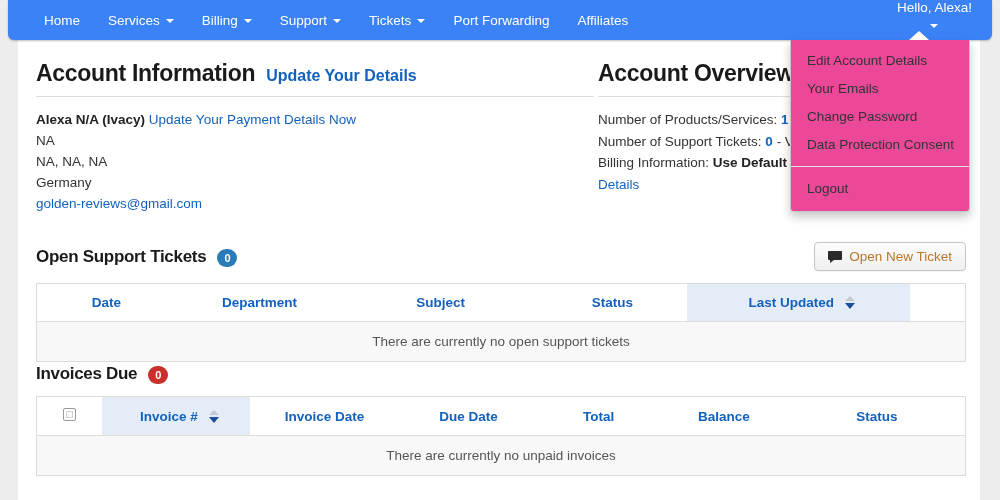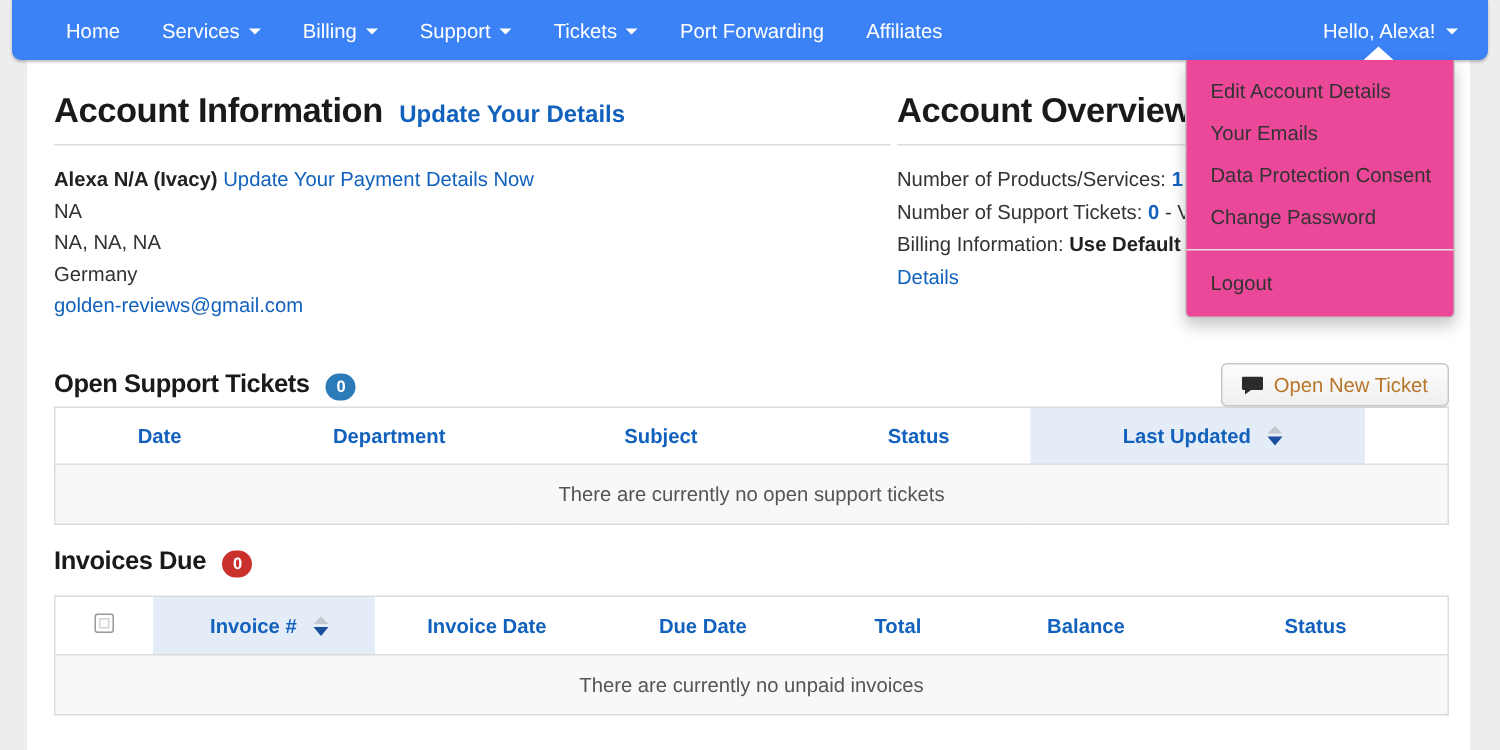--- a/index.html
+++ b/index.html
@@ -38,21 +38,21 @@
     cursor:pointer; text-decoration:none;
   }
   .caret {
     width:0; height:0; display:inline-block;
     border-left:4px solid transparent; border-right:4px solid transparent;
     border-top:4px solid #ffffff; margin-top:2px;
   }
   #nav-account {
     position:absolute; right:14px; top:0; height:40px;
     display:flex; align-items:center; gap:7px;
-    color:#fff; font-size:13.5px; padding:0 6px; cursor:pointer; white-space:nowrap;
+    color:#fff; font-size:13.5px; padding:0 6px; cursor:pointer; white-space:nowrap;flex-direction:column;
   }
 
   
   #account-menu {
     position:absolute; left:790px; top:40px; width:180px;
     background:#ec4899;
     border:1px solid #c8c8c8; border-top:none;
     border-radius:0 0 4px 4px;
     box-shadow:0 5px 10px rgba(0,0,0,0.22);
     z-index:40; padding:7px 0 8px 0;
@@ -178,22 +178,22 @@
     </div>
     <div id="nav-account">
       <span>Hello, Alexa!</span>
       <i class="caret"></i>
     </div>
   </div>
 
   <div id="account-menu">
     <a class="menu-item">Edit Account Details</a>
     <a class="menu-item">Your Emails</a>
+    <a class="menu-item">Change Password</a>
     <a class="menu-item">Data Protection Consent</a>
-    <a class="menu-item">Change Password</a>
     <div class="menu-sep"></div>
     <a class="menu-item">Logout</a>
   </div>
 
   <div id="cols">
 
     <div class="col" id="col-left">
       <div class="section-head">
         <span>Account Information</span>
         <span class="head-link">Update Your Details</span>
@@ -245,21 +245,21 @@
       </div>
       <div class="btn">
         <span>
           <svg width="14" height="12" viewBox="0 0 14 12">
               <path d="M1 0h12a1 1 0 0 1 1 1v7a1 1 0 0 1-1 1H6l-4 3V9H1a1 1 0 0 1-1-1V1a1 1 0 0 1 1-1z" fill="#2b2b2b"></path>
             </svg>
         </span>
         <span>Open New Ticket</span>
       </div>
     </div>
-    <table class="grid" style="">
+    <table class="grid" style="margin-top:12px;">
       <thead>
         <tr>
           <th style="width:15%">Date</th>
           <th style="width:18%">Department</th>
           <th style="width:21%">Subject</th>
           <th style="width:16%">Status</th>
           <th class="sorted" style="width:24%">
             <span class="th-inner">
               <span>Last Updated</span>
               <span class="sort-ico">

